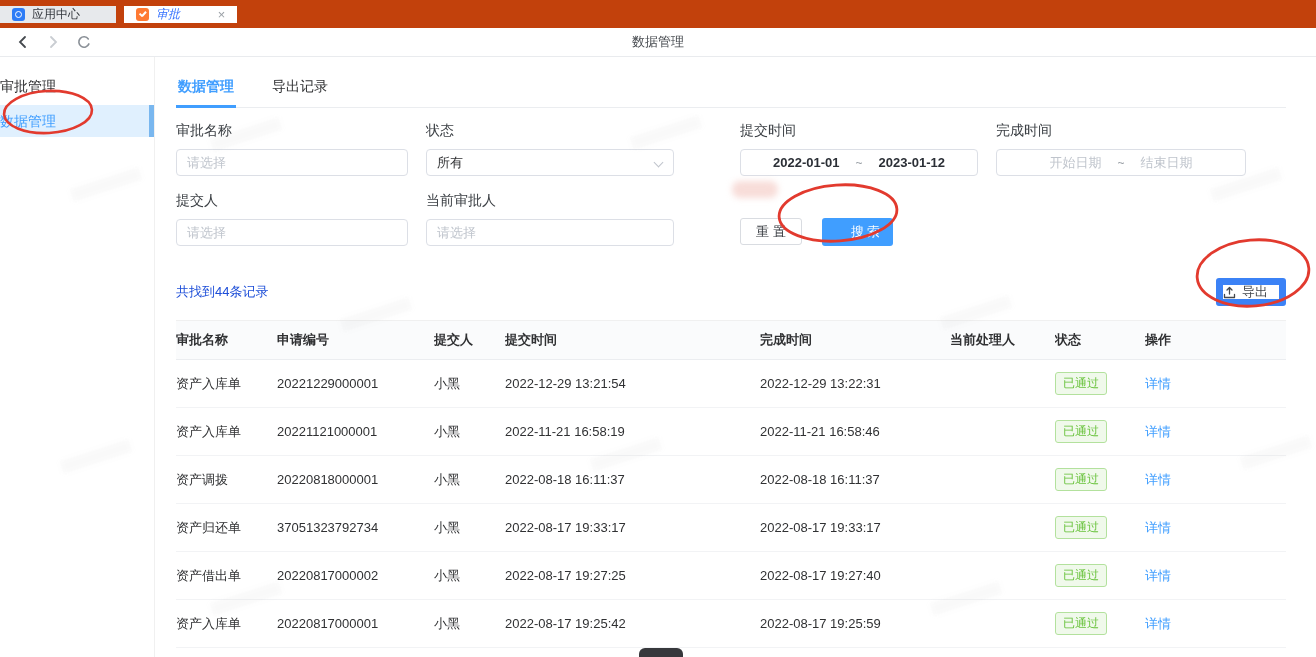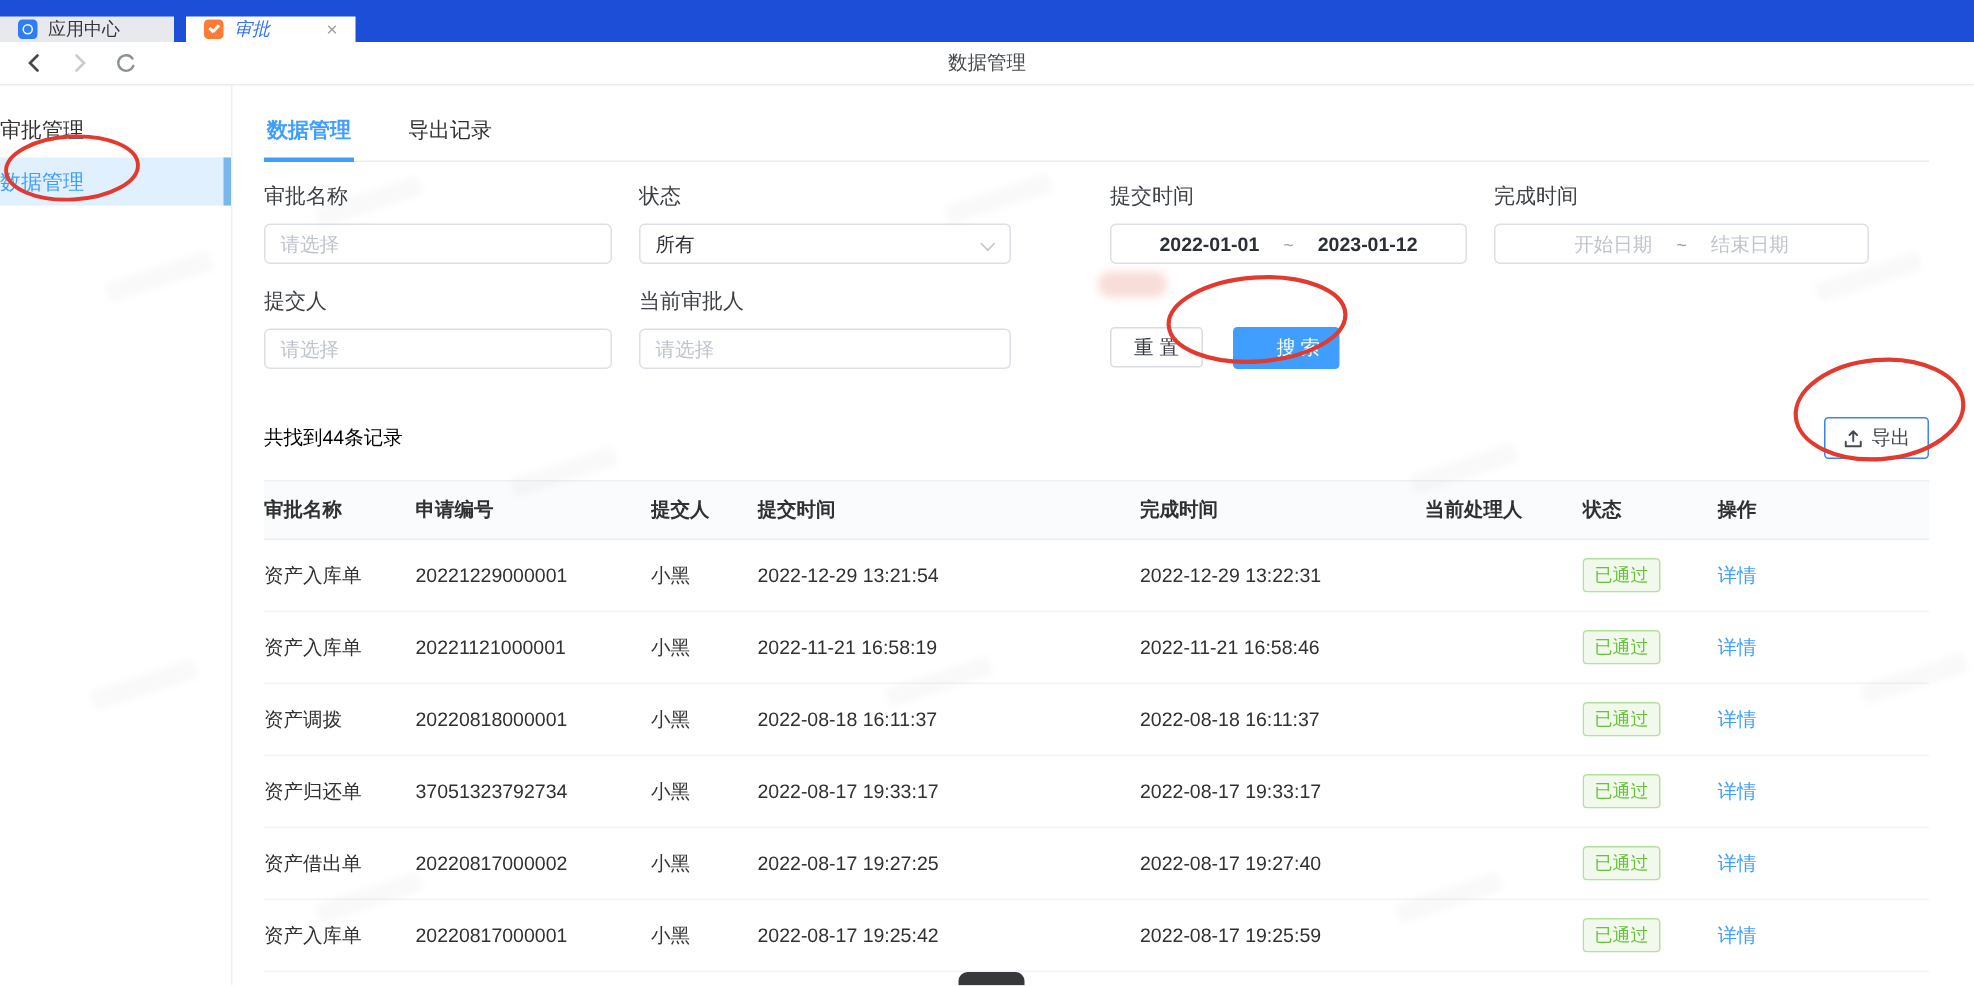--- a/index.html
+++ b/index.html
@@ -2,21 +2,21 @@
 <html><head>
 <meta charset="utf-8">
 <style>
   * { margin:0; padding:0; box-sizing:border-box; }
   html,body { background:#fff; }
   .screen {
     position:relative; width:1316px; height:657px; overflow:hidden;
     font-family:"Liberation Sans","DejaVu Sans",sans-serif; background:#fff; color:#303133;
   }
   
-  .tabbar { display:flex; align-items:flex-end; height:28px; background:#1d4ed8; }
+  .tabbar { display:flex; align-items:center; height:28px; background:#c2410c; }
   .btab { display:flex; align-items:center; gap:7px; padding:0 12px; font-size:12px; cursor:default; }
   .btab.inactive { background:#e7e9ec; width:116px; color:#33373d; }
   .btab.active { background:#ffffff; width:113px; color:#3370ff; margin-left:8px;font-style:italic; }
   .tab-close { margin-left:auto; color:#9aa0a6; font-size:13px; line-height:1; }
   .appicon { width:13px; height:13px; border-radius:3px; flex:0 0 13px; position:relative; }
   .appicon.blue { background:#2e7cf6; }
   .appicon.blue::after { content:""; position:absolute; inset:3px; border:1.5px solid #fff; border-radius:50%; }
   .appicon.orange { background:#ff7a33; }
   .appicon.orange::after { content:""; position:absolute; left:3px; top:6px; width:4px; height:2px; background:#fff; transform:rotate(45deg); }
   .appicon.orange::before { content:""; position:absolute; left:5px; top:5px; width:6px; height:2px; background:#fff; transform:rotate(-48deg); }
@@ -50,23 +50,23 @@
   .dateval { font-weight:bold; color:#2b2f36; font-size:13px; }
   .datesep { color:#9aa0a6; font-size:12px; }
   .btn-plain { width:62px; height:27px; border:1px solid #d9dce1; border-radius:3px; background:#fff;
                font-size:13px; color:#33373d; letter-spacing:4px; padding-left:4px;
                display:flex; align-items:center; justify-content:center; }
   .btn-primary { width:71px; height:28px; border:none; border-radius:3px; background:#409eff; color:#fff;
                  font-size:13px; letter-spacing:3px; padding-left:19px;
                  display:flex; align-items:center; justify-content:center; }
   
   .result-row { display:flex; align-items:center; justify-content:space-between; margin-top:32px; }
-  .result-text { font-size:13px; color:#000000; }
-  .btn-export { width:70px; height:28px; border:1px solid #3b82f6; border-radius:3px; background:#fff;
-                display:flex; align-items:center; justify-content:center; gap:6px; font-size:13px; color:#45494e; }
+  .result-text { font-size:13px; color:#1d4ed8; }
+  .btn-export { width:70px; height:28px; border:7px solid #3b82f6; border-radius:3px; background:#fff;
+                display:flex; align-items:center; gap:6px; font-size:13px; color:#45494e; }
   
   .tbl { margin-top:14px; }
   .thead, .trow { display:grid; grid-template-columns:101px 157px 71px 255px 190px 105px 90px 1fr; align-items:center; }
   .thead { height:40px; background:#fafbfc; border-top:1px solid #f0f0f0; border-bottom:1px solid #ebedf0;
            font-size:13px; font-weight:bold; color:#303133; }
   .trow { height:48px; border-bottom:1px solid #f2f3f5; font-size:13px; color:#303133; }
   .tc { overflow:hidden; white-space:nowrap; padding-right:8px; }
   .badge { display:inline-block; padding:2px 7px; font-size:12px; color:#67c23a; background:#f0f9eb;
            border:1px solid #b3e19d; border-radius:3px; }
   .link { color:#409eff; text-decoration:none; cursor:pointer; }

